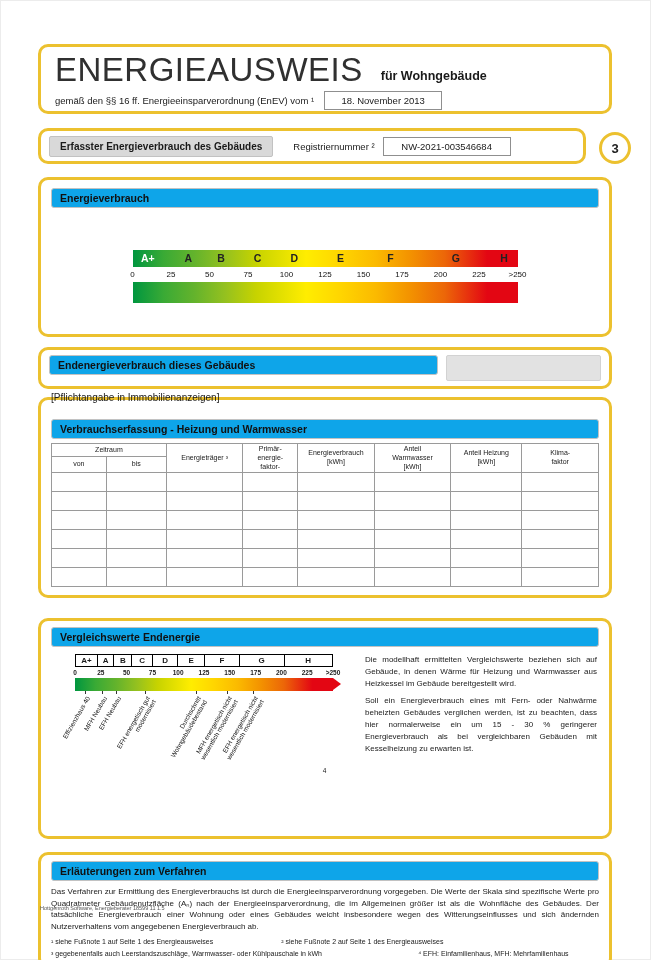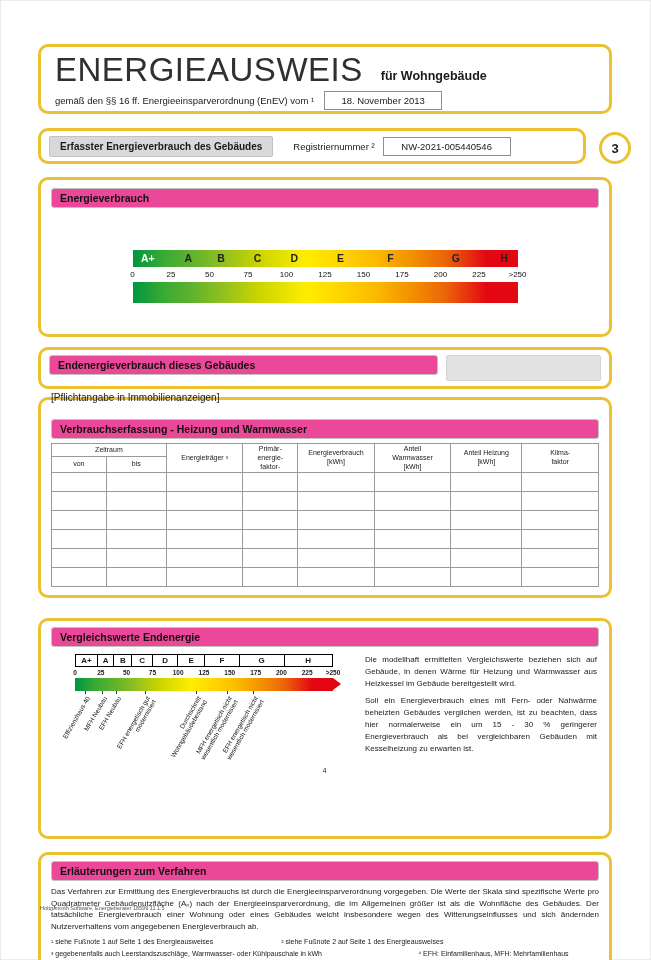--- a/index.html
+++ b/index.html
@@ -4,21 +4,21 @@
 <style>
   * { box-sizing: border-box; margin: 0; padding: 0; }
   html,body { background:#ffffff; }
   body { font-family: "Liberation Sans", sans-serif; color:#1a1a1a; }
   .page { position:relative; width:651px; height:960px; background:#fff; overflow:hidden;
           box-shadow: inset 0 0 0 1px #ececec; }
   .content { position:absolute; left:38px; top:44px; width:548px; }
 
   .ybox { border:3px solid #ecc12f; border-radius:10px; background:#fff; }
 
-  .section-bar { background:#ec4899; border:1px solid #c2c2c2; border-radius:3px;
+  .section-bar { background:#0ea5e9; border:1px solid #c2c2c2; border-radius:3px;
                  font-weight:bold; font-size:10.5px; padding:3px 8px; color:#111; }
 
   
   .header-box { width:574px; height:70px; padding:6px 14px; }
   .title-row { display:flex; align-items:flex-end; gap:18px; }
   .doc-title { font-size:33px; font-weight:normal; color:#303030; letter-spacing:0.5px; line-height:1; }
   .doc-subtitle { font-size:12.5px; font-weight:bold; padding-bottom:3px; }
   .law-row { display:flex; align-items:center; margin-top:5px; }
   .law-text { font-size:9.5px; }
   .date-box { margin-left:10px; border:1px solid #8f8f8f; background:#fff; padding:3px 14px;
@@ -117,21 +117,21 @@
       </div>
       <div class="law-row">
         <span class="law-text">gemäß den §§ 16 ff. Energieeinsparverordnung (EnEV) vom ¹</span>
         <span class="date-box">18. November 2013</span>
       </div>
     </div>
 
     <div class="ybox meta-bar">
       <span class="meta-label">Erfasster Energieverbrauch des Gebäudes</span>
       <span class="meta-reg">Registriernummer ²</span>
-      <span class="meta-value">NW-2021-005440546</span>
+      <span class="meta-value">NW-2021-003546684</span>
     </div>
 
     <div class="ybox consumption-box">
       <div class="section-bar">Energieverbrauch</div>
       <div class="s1">
         <div class="s1-letters scale-grad">
           <span class="s1-letter light" style="left:4%">A+</span>
           <span class="s1-letter" style="left:14.5%">A</span>
           <span class="s1-letter" style="left:23%">B</span>
           <span class="s1-letter" style="left:32.5%">C</span>

